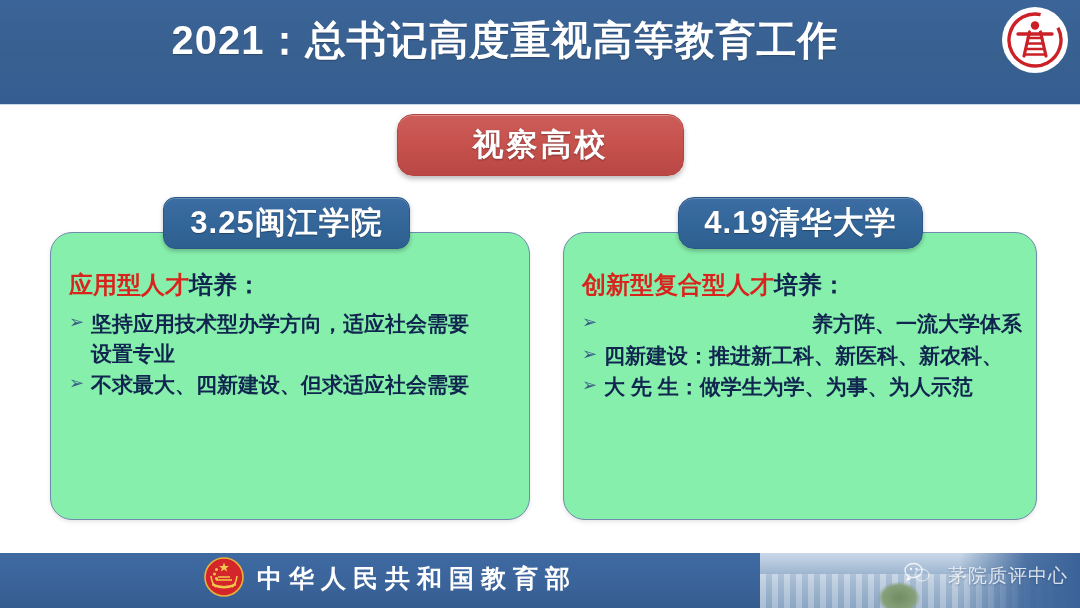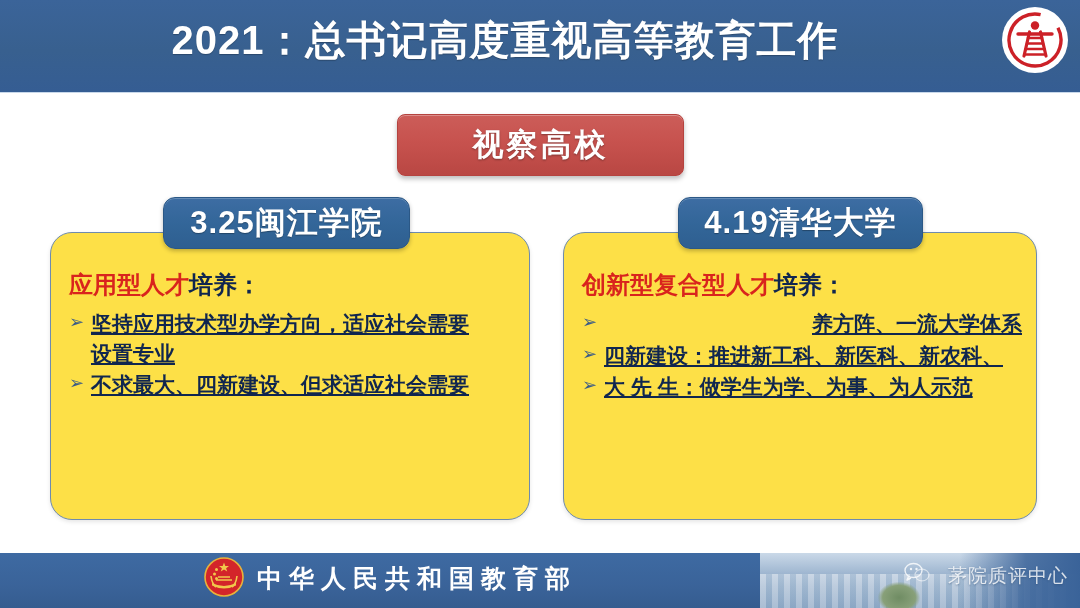--- a/index.html
+++ b/index.html
@@ -8,21 +8,21 @@
   }
   body {
     width: 1080px; height: 608px;
     position: relative; overflow: hidden;
     font-family: "Liberation Sans", "DejaVu Sans", sans-serif;
   }
 
   
   .header {
     position: absolute; left: 0; top: 0;
-    width: 1080px; height: 92px;
+    width: 1080px; height: 104px;
     background: linear-gradient(180deg, #3b6499 0%, #38608f 55%, #355d93 100%);
     box-shadow: 0 1px 0 #c8d8ea;
   }
   .header-title {
     position: absolute; left: 0; top: 0;
     width: 1010px; height: 80px;
     display: flex; align-items: center; justify-content: center;
     color: #ffffff;
     font-size: 40px;
     font-weight: bold;
@@ -36,38 +36,38 @@
     border-radius: 50%;
     background: #ffffff;
     display: flex; align-items: center; justify-content: center;
   }
 
   
   .badge-red {
     position: absolute;
     left: 397px; top: 114px;
     width: 285px; height: 60px;
-    border-radius: 8px;
+    border-radius: 16px;
     background: linear-gradient(180deg, #cc5d59 0%, #c7524e 45%, #b94743 100%);
     border: 1px solid #b5433f;
     box-shadow: 0 3px 5px rgba(0,0,0,0.26), inset 0 1px 0 rgba(255,255,255,0.30);
     display: flex; align-items: center; justify-content: center;
   }
   .badge-red span {
     color: #ffffff;
     font-size: 31px;
     font-weight: bold;
     letter-spacing: 3px;
     text-shadow: 0 1px 2px rgba(0,0,0,0.35);
   }
 
   
   .card {
     position: absolute;
-    background: #fde047;
+    background: #86efac;
     border: 1.5px solid #6e8bae;
     border-radius: 22px;
     box-shadow: 0 2px 4px rgba(0,0,0,0.10);
   }
   .card-left  { left: 50px;  top: 232px; width: 478px; height: 286px; }
   .card-right { left: 563px; top: 232px; width: 472px; height: 286px; }
 
   
   .tab {
     position: absolute;
@@ -81,21 +81,21 @@
   }
   .tab span {
     color: #ffffff;
     font-size: 31px;
     font-weight: bold;
     letter-spacing: 1px;
     white-space: nowrap;
     text-shadow: 0 1px 1px rgba(0,0,0,0.3);
   }
   .tab-left  { left: 163px; top: 197px; width: 245px; }
-  .tab-right { left: 678px; top: 197px; width: 243px; }
+  .tab-right { left: 678px; top: 197px; width: 243px; border-radius: 16px; }
 
   
   .card-body {
     position: absolute;
     left: 0; top: 38px;
     width: 100%;
     box-sizing: border-box;
     padding: 0 10px 0 18px;
   }
   .heading {
@@ -119,21 +119,21 @@
     margin-bottom: 2px;
   }
   .arrow {
     flex: 0 0 auto;
     width: 22px;
     color: #3c5c86;
     font-size: 18px;
     line-height: 1.55;
     font-weight: normal;
   }
-  .bullet-text { flex: 1 1 auto; text-decoration: underline; }
+  .bullet-text { flex: 1 1 auto; }
   .card-right .bullet { font-size: 21px; }
   .indent { display: block; text-align: right; padding-right: 4px; }
   .indent-l { display: block; padding-left: 0px; }
 
   
   .footer {
     position: absolute; left: 0; top: 553px;
     width: 1080px; height: 55px;
     background: linear-gradient(180deg, #3e6aa2 0%, #3a6399 60%, #355c8f 100%);
     overflow: hidden;

